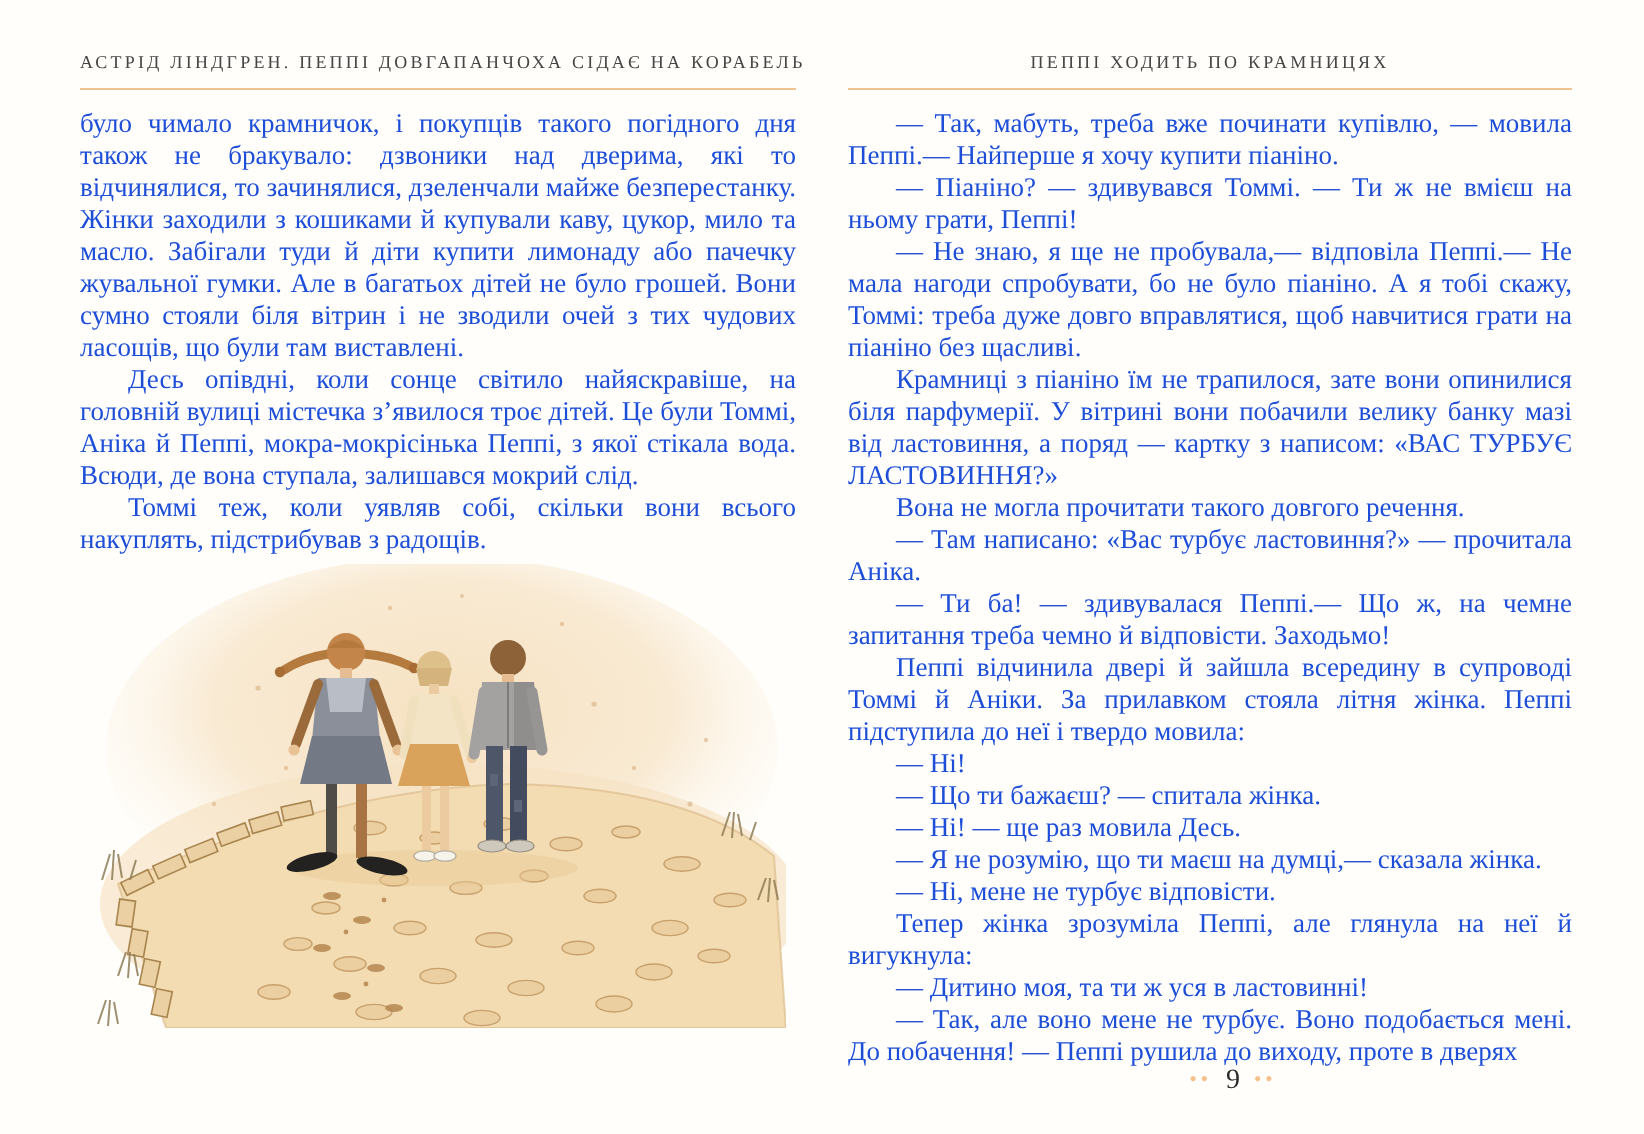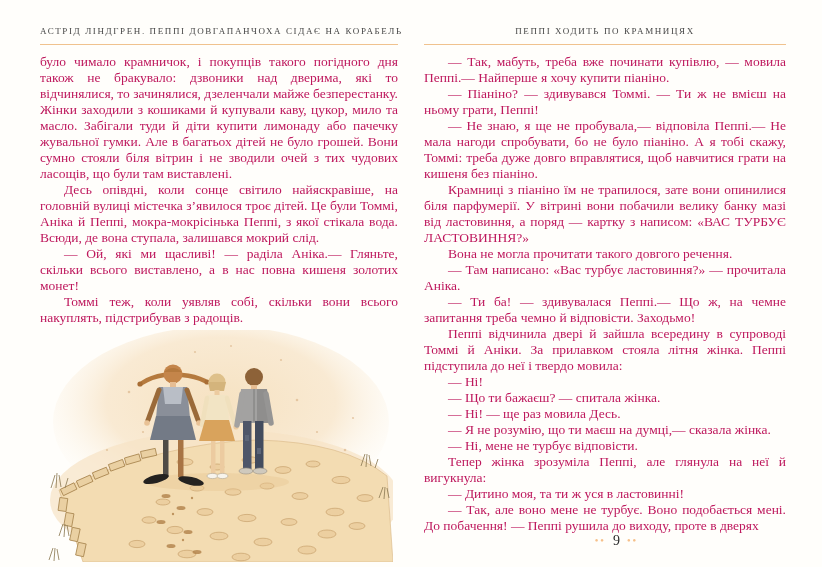--- a/index.html
+++ b/index.html
@@ -22,21 +22,21 @@
     letter-spacing:1.6px;
     color:#454545;
     padding-bottom:8px;
     border-bottom:1px solid #f0c28e;
     white-space:nowrap;
   }
   .body-text{
     margin-top:9px;
     font-size:13.5px;
     line-height:16px;
-    color:#be185d;
+    color:#1d4ed8;
     text-align:justify;
   }
   .body-text p.para{margin:0;}
   .body-text p.ind{text-indent:24px;}
   .illustration-wrap{margin-top:4px;text-align:center;}
   .pageno-row{
     position:absolute;
     bottom:18px;left:0;width:411px;
     text-align:center;
     color:#2b2b2b;
@@ -58,21 +58,20 @@
 
 <div class="spread">
 
   <div class="page page-left">
     <div class="page-inner">
       <div class="running-head">АСТРІД ЛІНДГРЕН. ПЕППІ ДОВГАПАНЧОХА СІДАЄ НА КОРАБЕЛЬ</div>
 
       <div class="body-text">
           <p class="para">було чимало крамничок, і покупців такого погідного дня також не бракувало: дзвоники над дверима, які то відчинялися, то зачинялися, дзеленчали майже безперестанку. Жінки заходили з кошиками й купували каву, цукор, мило та масло. Забігали туди й діти купити лимонаду або пачечку жувальної гумки. Але в багатьох дітей не було грошей. Вони сумно стояли біля вітрин і не зводили очей з тих чудових ласощів, що були там виставлені.</p>
           <p class="para ind">Десь опівдні, коли сонце світило найяскравіше, на головній вулиці містечка з’явилося троє дітей. Це були Томмі, Аніка й Пеппі, мокра-мокрісінька Пеппі, з якої стікала вода. Всюди, де вона ступала, залишався мокрий слід.</p>
-          <p class="para ind">— Ой, які ми щасливі! — раділа Аніка.— Гляньте, скільки всього виставлено, а в нас повна кишеня золотих монет!</p>
           <p class="para ind">Томмі теж, коли уявляв собі, скільки вони всього накуплять, підстрибував з радощів.</p>
         </div>
 
       <div class="illustration-wrap">
         <svg width="348" height="232" viewBox="0 0 348 232">
           <defs>
             <radialGradient id="bgwash" cx="50%" cy="40%" r="62%">
               <stop offset="0%" stop-color="#f6e2c2"></stop>
               <stop offset="55%" stop-color="#f9ead3"></stop>
               <stop offset="100%" stop-color="#fffefb" stop-opacity="0"></stop>
@@ -238,21 +237,21 @@
     </div>
   </div>
 
   <div class="page page-right">
     <div class="page-inner">
       <div class="running-head">ПЕППІ ХОДИТЬ ПО КРАМНИЦЯХ</div>
 
       <div class="body-text">
           <p class="para ind">— Так, мабуть, треба вже починати купівлю, — мовила Пеппі.— Найперше я хочу купити піаніно.</p>
           <p class="para ind">— Піаніно? — здивувався Томмі. — Ти ж не вмієш на ньому грати, Пеппі!</p>
-          <p class="para ind">— Не знаю, я ще не пробувала,— відповіла Пеппі.— Не мала нагоди спробувати, бо не було піаніно. А я тобі скажу, Томмі: треба дуже довго вправлятися, щоб навчитися грати на кишеня без піаніно.</p>
+          <p class="para ind">— Не знаю, я ще не пробувала,— відповіла Пеппі.— Не мала нагоди спробувати, бо не було піаніно. А я тобі скажу, Томмі: треба дуже довго вправлятися, щоб навчитися грати на піаніно без щасливі.</p>
           <p class="para ind">Крамниці з піаніно їм не трапилося, зате вони опинилися біля парфумерії. У вітрині вони побачили велику банку мазі від ластовиння, а поряд — картку з написом: «ВАС ТУРБУЄ ЛАСТОВИННЯ?»</p>
           <p class="para ind">Вона не могла прочитати такого довгого речення.</p>
           <p class="para ind">— Там написано: «Вас турбує ластовиння?» — прочитала Аніка.</p>
           <p class="para ind">— Ти ба! — здивувалася Пеппі.— Що ж, на чемне запитання треба чемно й відповісти. Заходьмо!</p>
           <p class="para ind">Пеппі відчинила двері й зайшла всередину в супроводі Томмі й Аніки. За прилавком стояла літня жінка. Пеппі підступила до неї і твердо мовила:</p>
           <p class="para ind">— Ні!</p>
           <p class="para ind">— Що ти бажаєш? — спитала жінка.</p>
           <p class="para ind">— Ні! — ще раз мовила Десь.</p>
           <p class="para ind">— Я не розумію, що ти маєш на думці,— сказала жінка.</p>
           <p class="para ind">— Ні, мене не турбує відповісти.</p>

